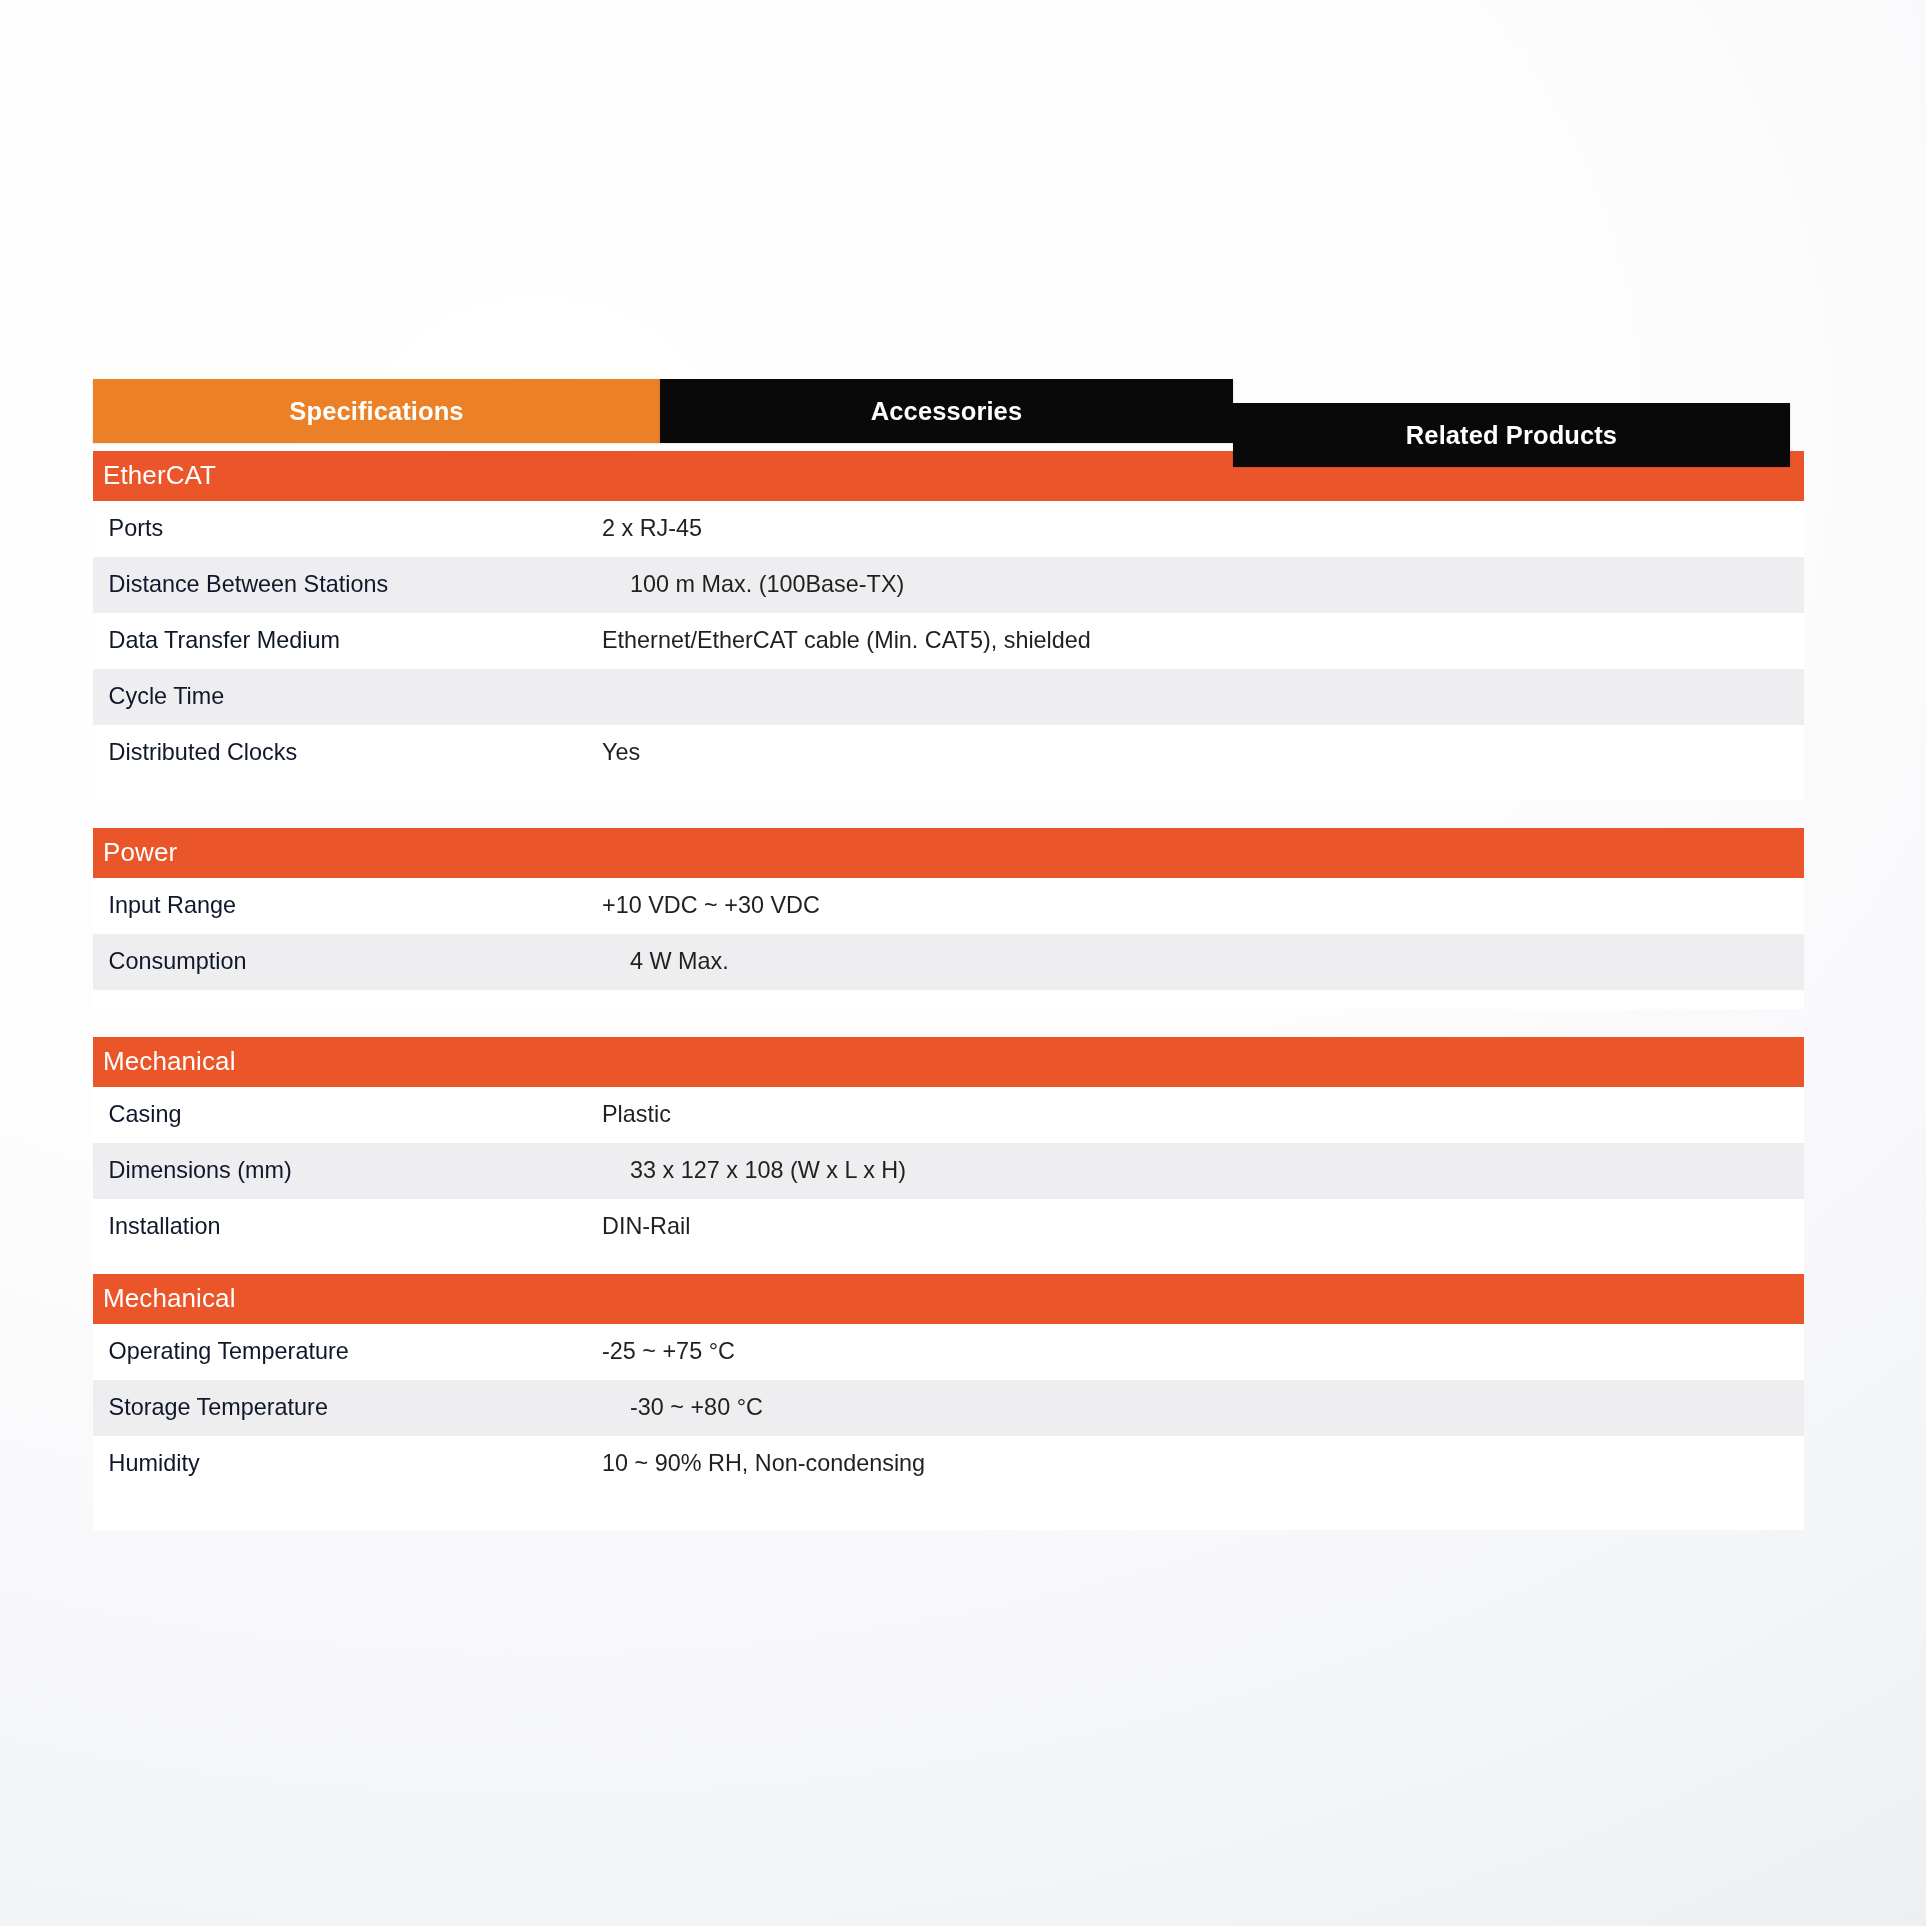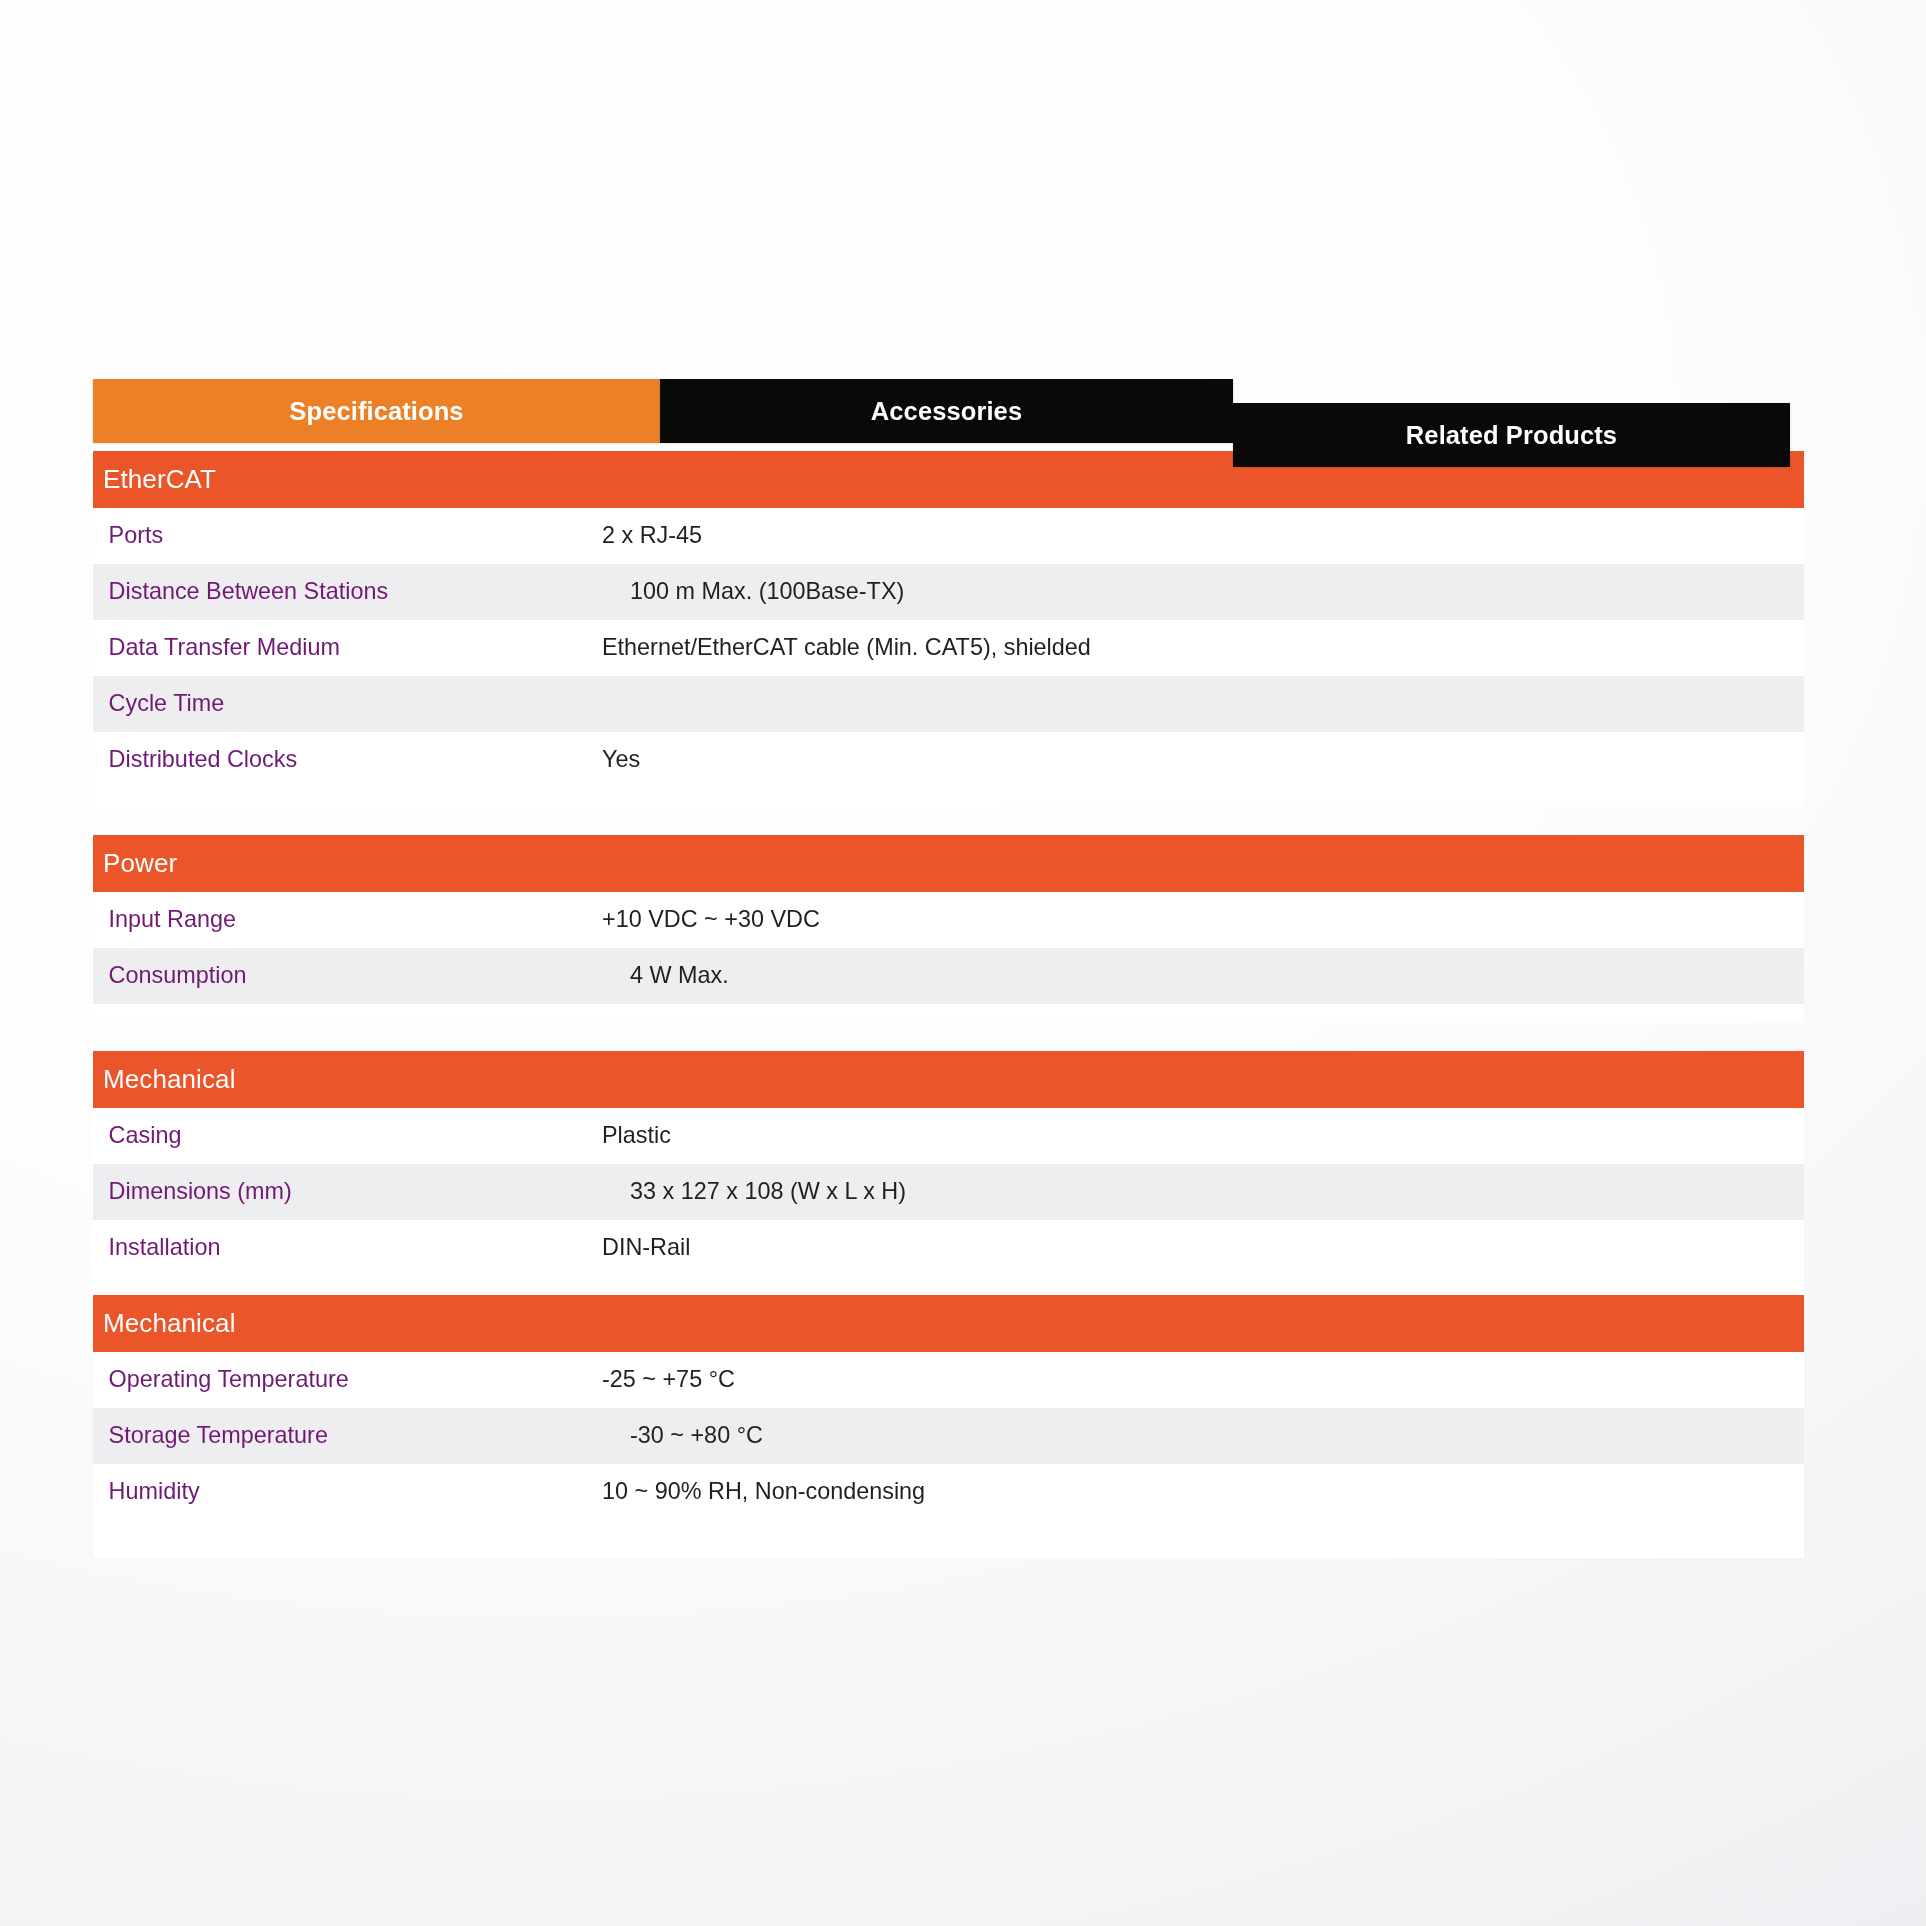--- a/index.html
+++ b/index.html
@@ -47,21 +47,21 @@
   .tab-2 { flex: 0 0 557px; margin-top: 24px; }
 
   
   .spec-table {
     margin-top: 7.8px;
     width: 100%;
   }
   .spec-section { width: 100%; }
   .section-head {
     background: #ea552a;
-    height: 57px;
+    height: 50px;
     display: flex;
     align-items: center;
     padding-left: 10px;
     box-sizing: border-box;
   }
   .section-head-label {
     color: #ffffff;
     font-size: 26px;
     font-weight: normal;
     letter-spacing: 0.1px;
@@ -73,21 +73,21 @@
     height: 56px;
     box-sizing: border-box;
   }
   .row.odd  { background: #ffffff; }
   .row.even { background: #eeeef0; gap: 28px; }
   .row-label {
     flex: 0 0 469px;
     padding-left: 15.6px;
     box-sizing: border-box;
     font-size: 23.4px;
-    color: #701a75;
+    color: #0f172a;
     white-space: nowrap;
   }
   .row-value {
     flex: 1 1 auto;
     font-size: 23.4px;
     color: #231f20;
     white-space: nowrap;
     margin-left: 40px;
   }
   .section-pad {

